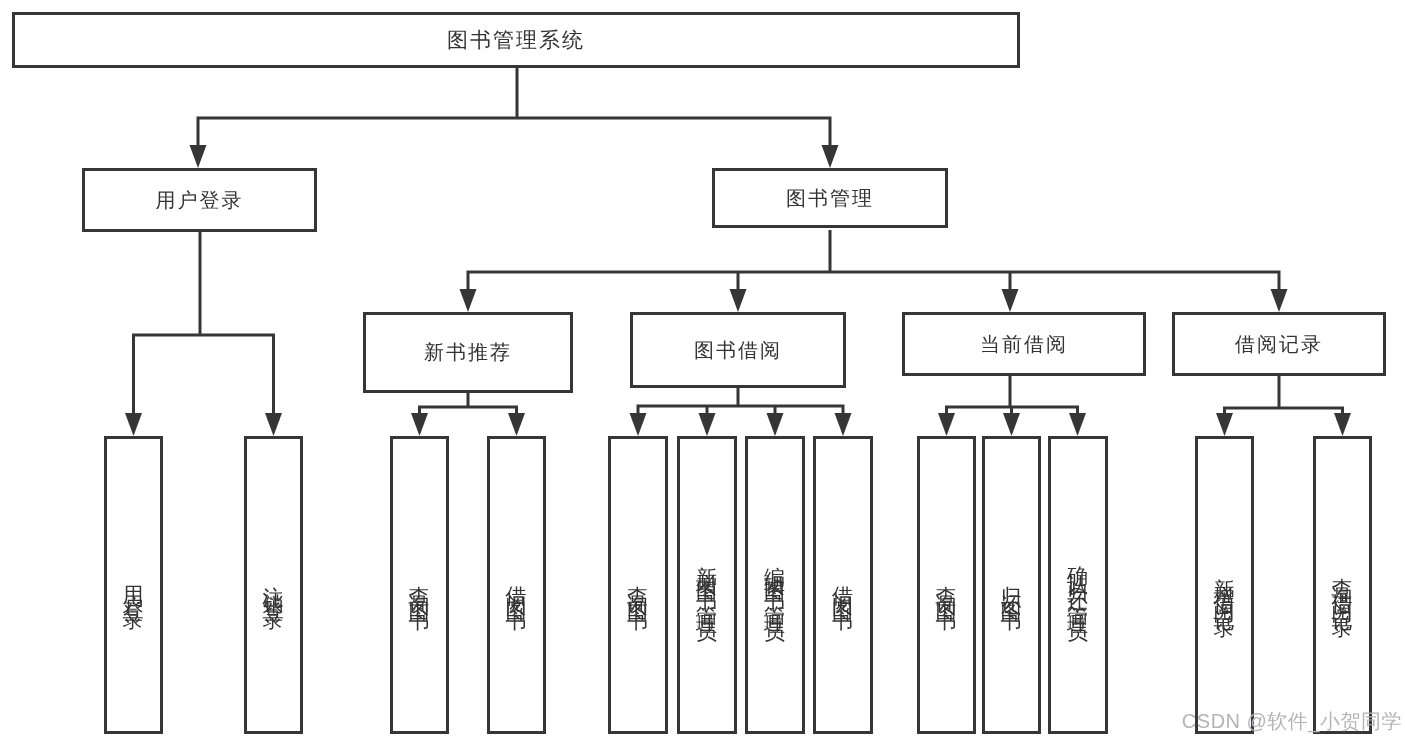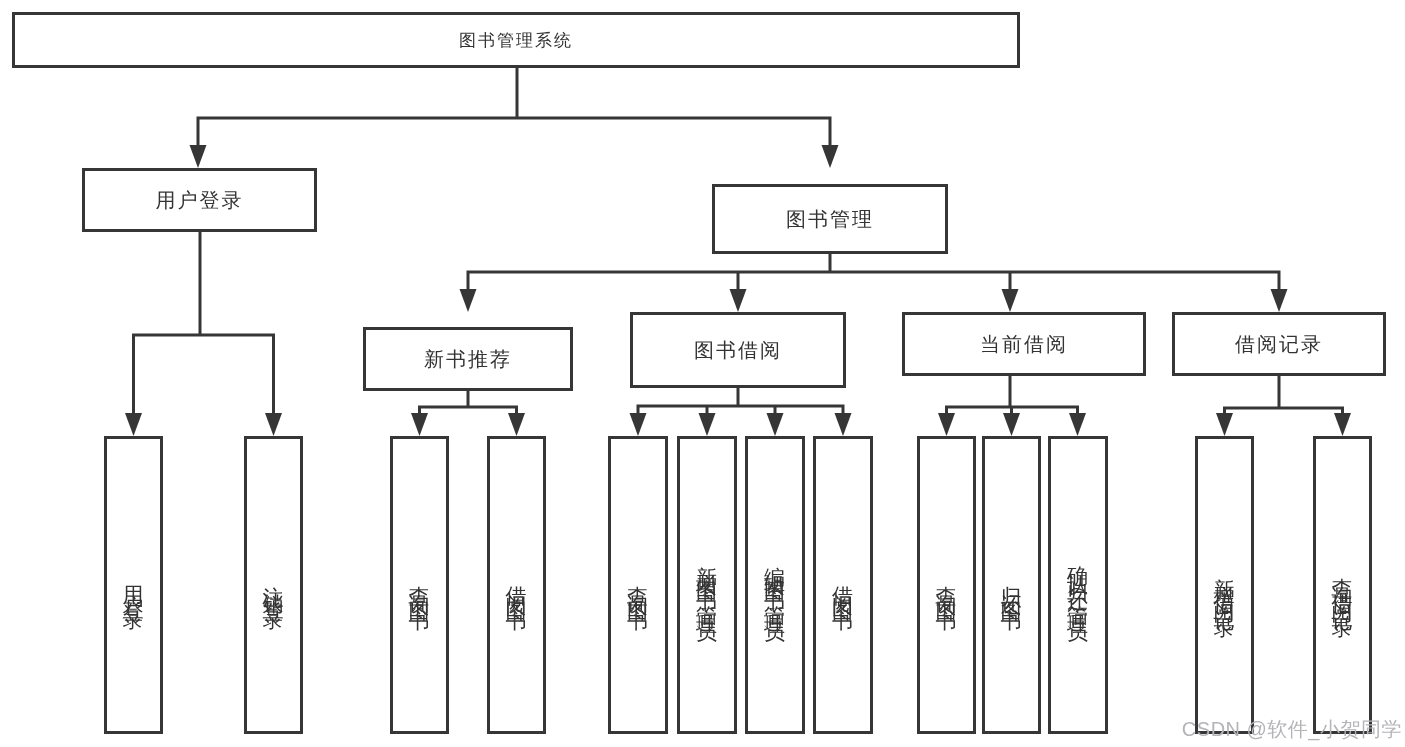--- a/index.html
+++ b/index.html
@@ -22,33 +22,33 @@
     box-sizing: border-box;
     border: 3px solid #363636;
     background: #ffffff;
     display: flex;
     align-items: center;
     justify-content: center;
     color: #333333;
     z-index: 2;
   }
   .hnode { font-size: 20px; letter-spacing: 2px; }
-  .root  { font-size: 17px; letter-spacing: 2px; }
+  .root  { font-size: 21px; letter-spacing: 2px; }
   .leaf span {
     writing-mode: vertical-rl;
     text-orientation: mixed;
     font-size: 21px;
     letter-spacing: 8px;
     line-height: 1;
     color: #333333;
   }
   .watermark {
     position: absolute;
     right: 3px;
-    bottom: 4px;
+    bottom: 12px;
     font-size: 20px;
     color: #b4b4b8;
     letter-spacing: 0.5px;
     z-index: 5;
     white-space: nowrap;
   }
 </style>
 </head>
 <body>
 
@@ -94,25 +94,25 @@
     </g>
   </svg>
 
   <div class="node root" style="left:12px; top:12px; width:1008px; height:56px;">
     <span>图书管理系统</span>
   </div>
 
   <div class="node hnode" style="left:82px; top:168px; width:235px; height:64px;">
     <span>用户登录</span>
   </div>
-  <div class="node hnode" style="left:712px; top:184px; width:236px; height:70px;">
+  <div class="node hnode" style="left:712px; top:168px; width:236px; height:60px;">
     <span>图书管理</span>
   </div>
 
-  <div class="node hnode" style="left:363px; top:312px; width:210px; height:64px;margin-top:15px;">
+  <div class="node hnode" style="left:363px; top:312px; width:210px; height:81px;">
     <span>新书推荐</span>
   </div>
   <div class="node hnode" style="left:630px; top:312px; width:216px; height:76px;">
     <span>图书借阅</span>
   </div>
   <div class="node hnode" style="left:902px; top:312px; width:244px; height:64px;">
     <span>当前借阅</span>
   </div>
   <div class="node hnode" style="left:1172px; top:312px; width:214px; height:64px;">
     <span>借阅记录</span>

